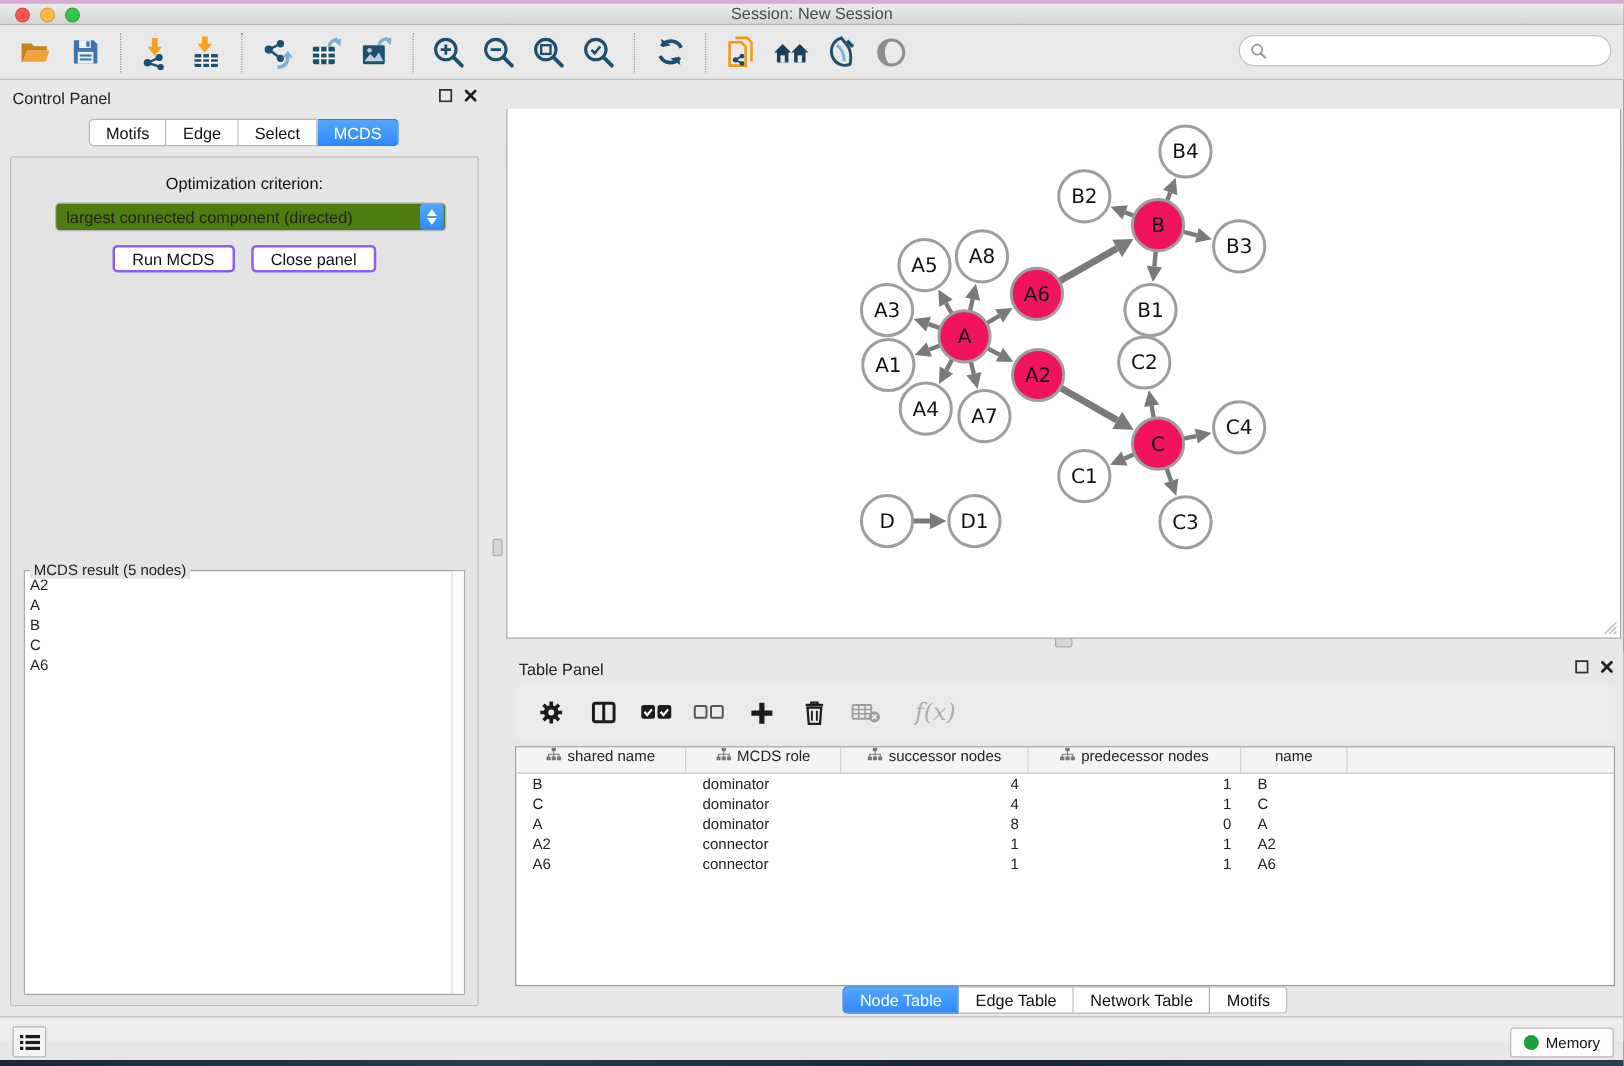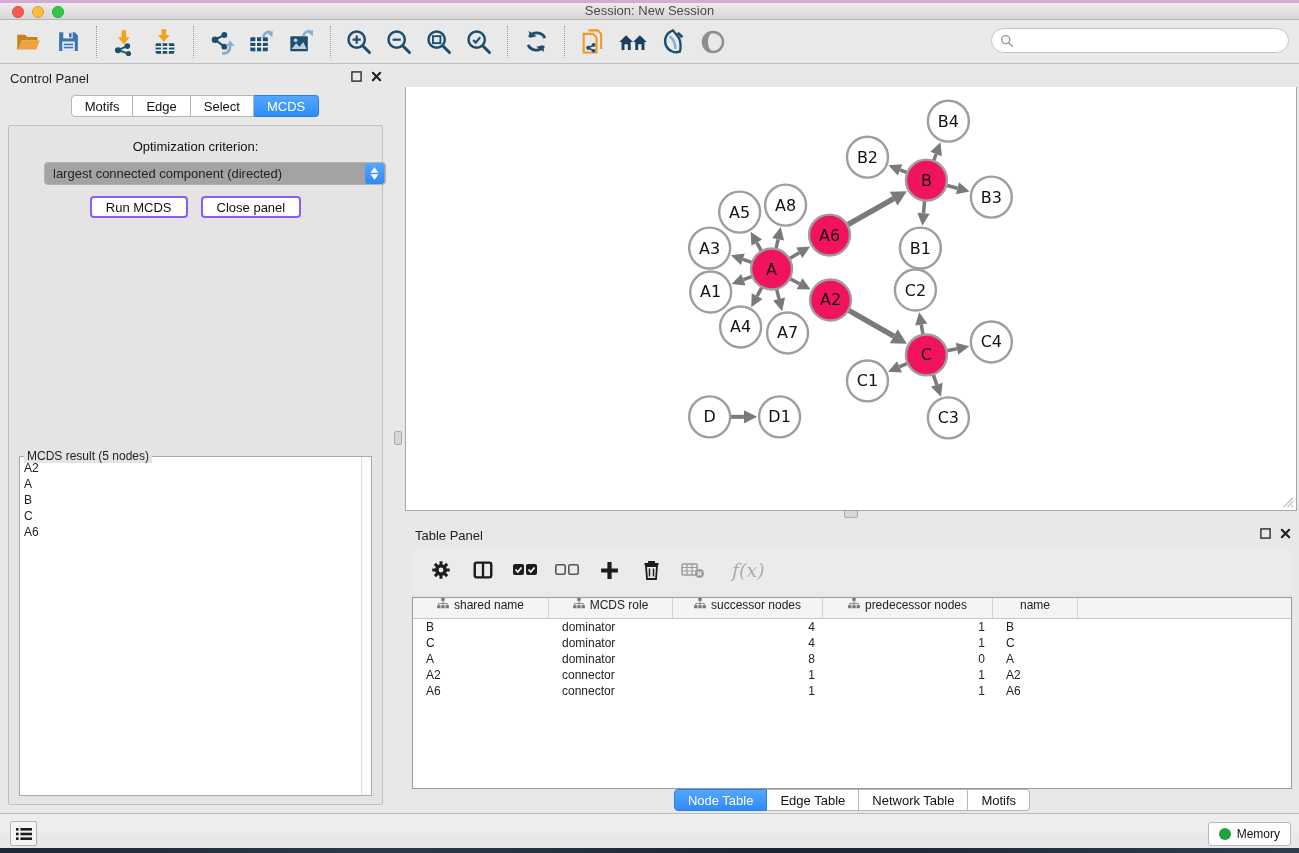--- a/index.html
+++ b/index.html
@@ -35,21 +35,21 @@
   #cp-tabs{position:absolute;left:0;right:0;top:31px;display:flex;justify-content:center;}
   .seg{display:flex;}
   .seg .tab{height:22px;padding:0 13px;background:#fff;border:1px solid #B5B5B5;border-left:none;
     font-size:13px;display:flex;align-items:center;color:#111;}
   .seg .tab:first-child{border-left:1px solid #B5B5B5;border-radius:4px 0 0 4px;}
   .seg .tab:last-child{border-radius:0 4px 4px 0;}
   .seg .tab.active{background:linear-gradient(#55A7FE,#2E8BF7);border-color:#2E7FE0;color:#fff;}
   #cp-inner{position:absolute;left:8px;top:61px;width:375px;height:680px;background:#E4E4E4;
     border:1px solid #C0C0C0;border-radius:2px;}
   #opt-label{margin-top:13px;text-align:center;font-size:13px;color:#111;}
-  #criterion{position:absolute;left:35px;top:36px;width:342px;height:23px;background:#a3a3a3;
+  #criterion{position:absolute;left:35px;top:36px;width:313px;height:23px;background:#4d7c0f;
     border:1px solid #B3B3B3;border-radius:4px;display:flex;align-items:center;}
   #criterion .val{flex:1;font-size:13px;padding-left:8px;white-space:nowrap;overflow:hidden;}
   #criterion .step{width:19px;height:21px;background:linear-gradient(#55A7FE,#2E8BF7);
     border-radius:3px;margin-right:1px;display:flex;flex-direction:column;align-items:center;justify-content:center;gap:1px;}
   #cp-buttons{position:absolute;left:0;right:0;top:70px;display:flex;justify-content:center;gap:13px;}
   .pbtn{height:22px;padding:0 14px;background:#fff;border:2px solid #8b5cf6;border-radius:4px;
     font-size:13px;display:flex;align-items:center;color:#111;}
   #result-box{position:absolute;left:10px;top:330px;width:353px;height:340px;
     border:1px solid #A9A9A9;background:#fff;}
   #result-box .legend{position:absolute;left:4px;top:-8px;background:#E4E4E4;padding:0 3px;

